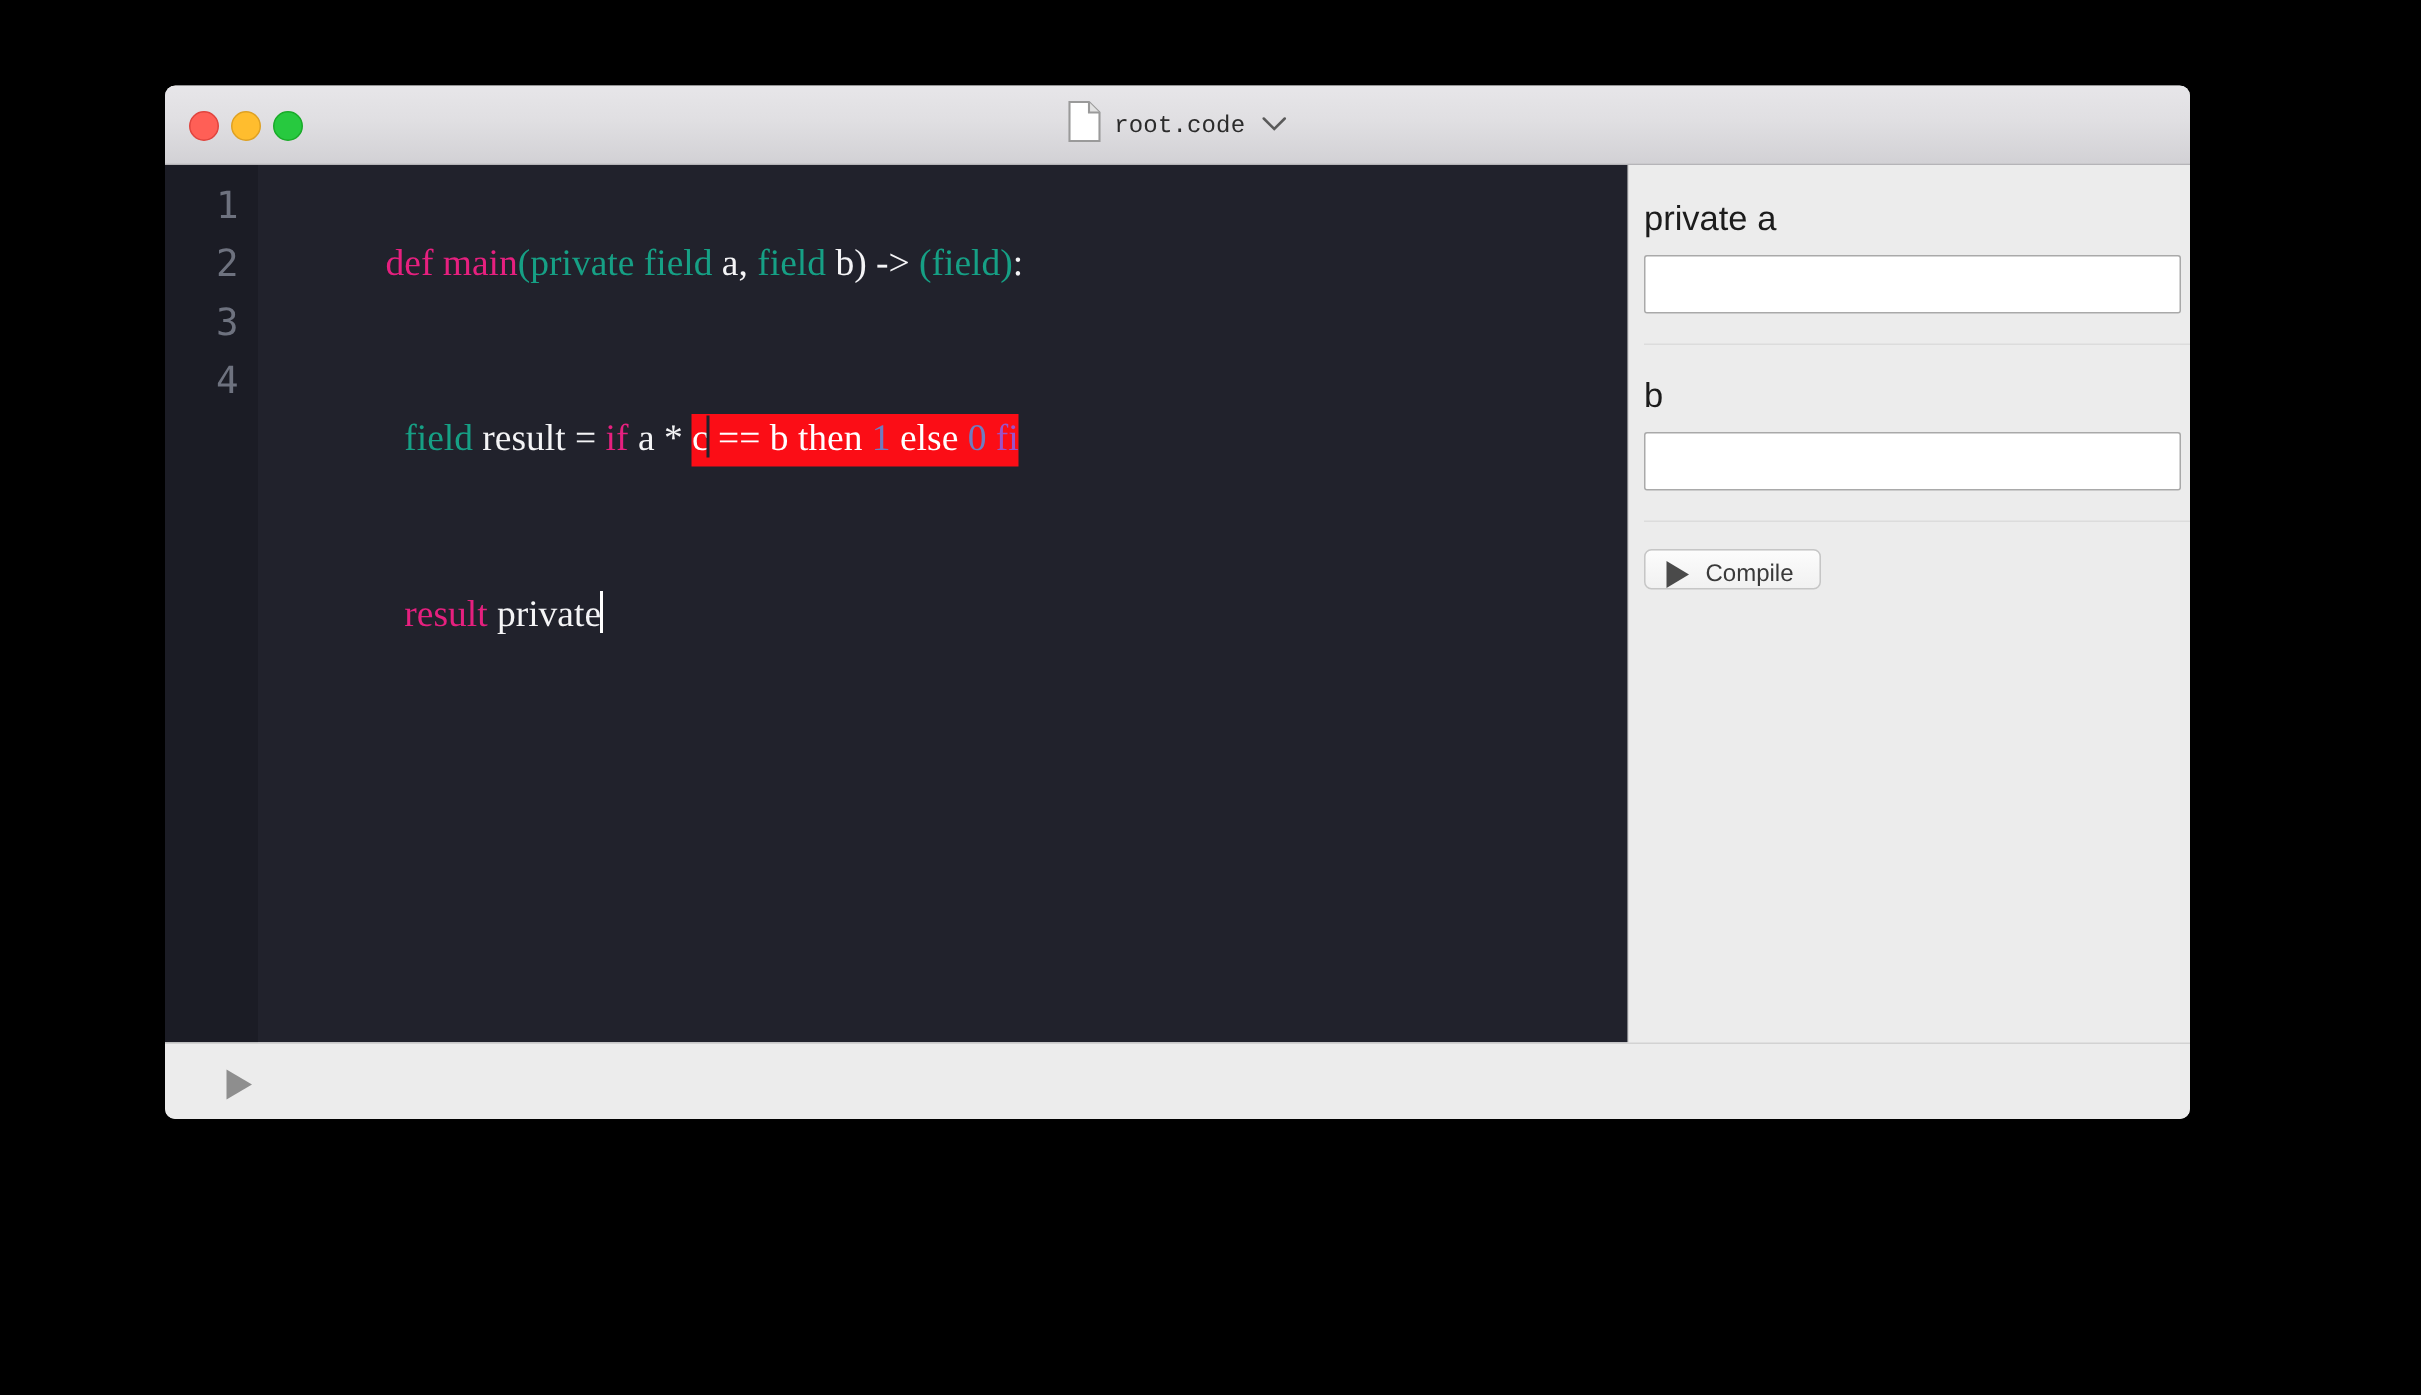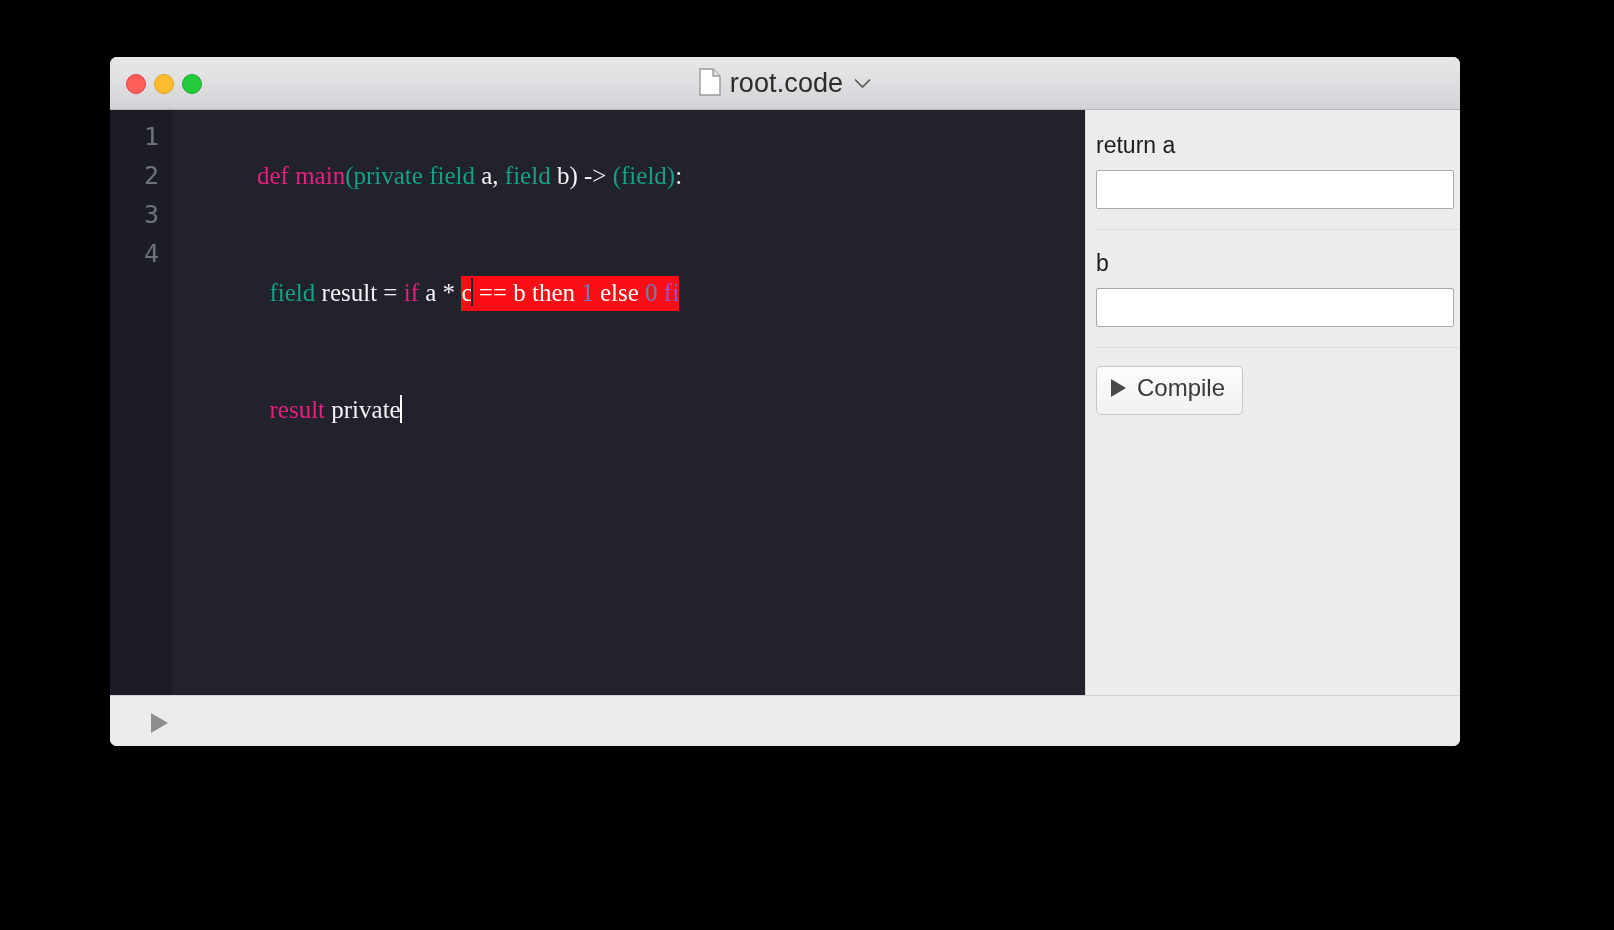--- a/index.html
+++ b/index.html
@@ -64,24 +64,24 @@
     left: 0; right: 0; top: 0;
     height: 53px;
     display: flex;
     align-items: center;
     justify-content: center;
     gap: 9px;
     pointer-events: none;
   }
   .doc-icon { display: block; }
   .title-text {
-    font-size: 27px;
+    font-size: 16px;
     color: #2b2b2b;
     letter-spacing: 0.1px;
-    font-family: Liberation Sans, sans-serif;
+    font-family: Liberation Mono, monospace;
   }
   .chevron { display: block; margin-left: 2px; }
 
   
   .body-split {
     position: relative;
     height: 585px;
     display: flex;
   }
 
@@ -196,22 +196,22 @@
   .compile-row {
     padding-left: 10px;
   }
   .compile-btn {
     display: inline-flex;
     align-items: center;
     gap: 11px;
     background: linear-gradient(to bottom, #fcfcfc, #f1f1f1);
     border: 1px solid #c6c6c6;
     border-radius: 5px;
-    padding: 7px 17px 12px 14px;
-    font-size: 24px;
+    padding: 7px 17px 0 14px;
+    font-size: 16px;
     color: #3a3a3a;
     cursor: pointer;
     font-family: "Liberation Sans", sans-serif;
   }
   .tri-btn {
     width: 0; height: 0;
     border-left: 15px solid #4a4a4a;
     border-top: 9px solid transparent;
     border-bottom: 9px solid transparent;
   }
@@ -287,21 +287,21 @@
           </div>
 
           <div class="row">&nbsp;</div>
 
         </div>
       </div>
 
       <div class="panel">
 
         <div class="field-group">
-          <div class="field-label">return a</div>
+          <div class="field-label">private a</div>
           <input class="field-input" type="text" value="" placeholder="" style="">
         </div>
 
         <div class="divider"></div>
 
         <div class="field-group">
           <div class="field-label">b</div>
           <input class="field-input" type="text" value="" placeholder="" style="">
         </div>
 

